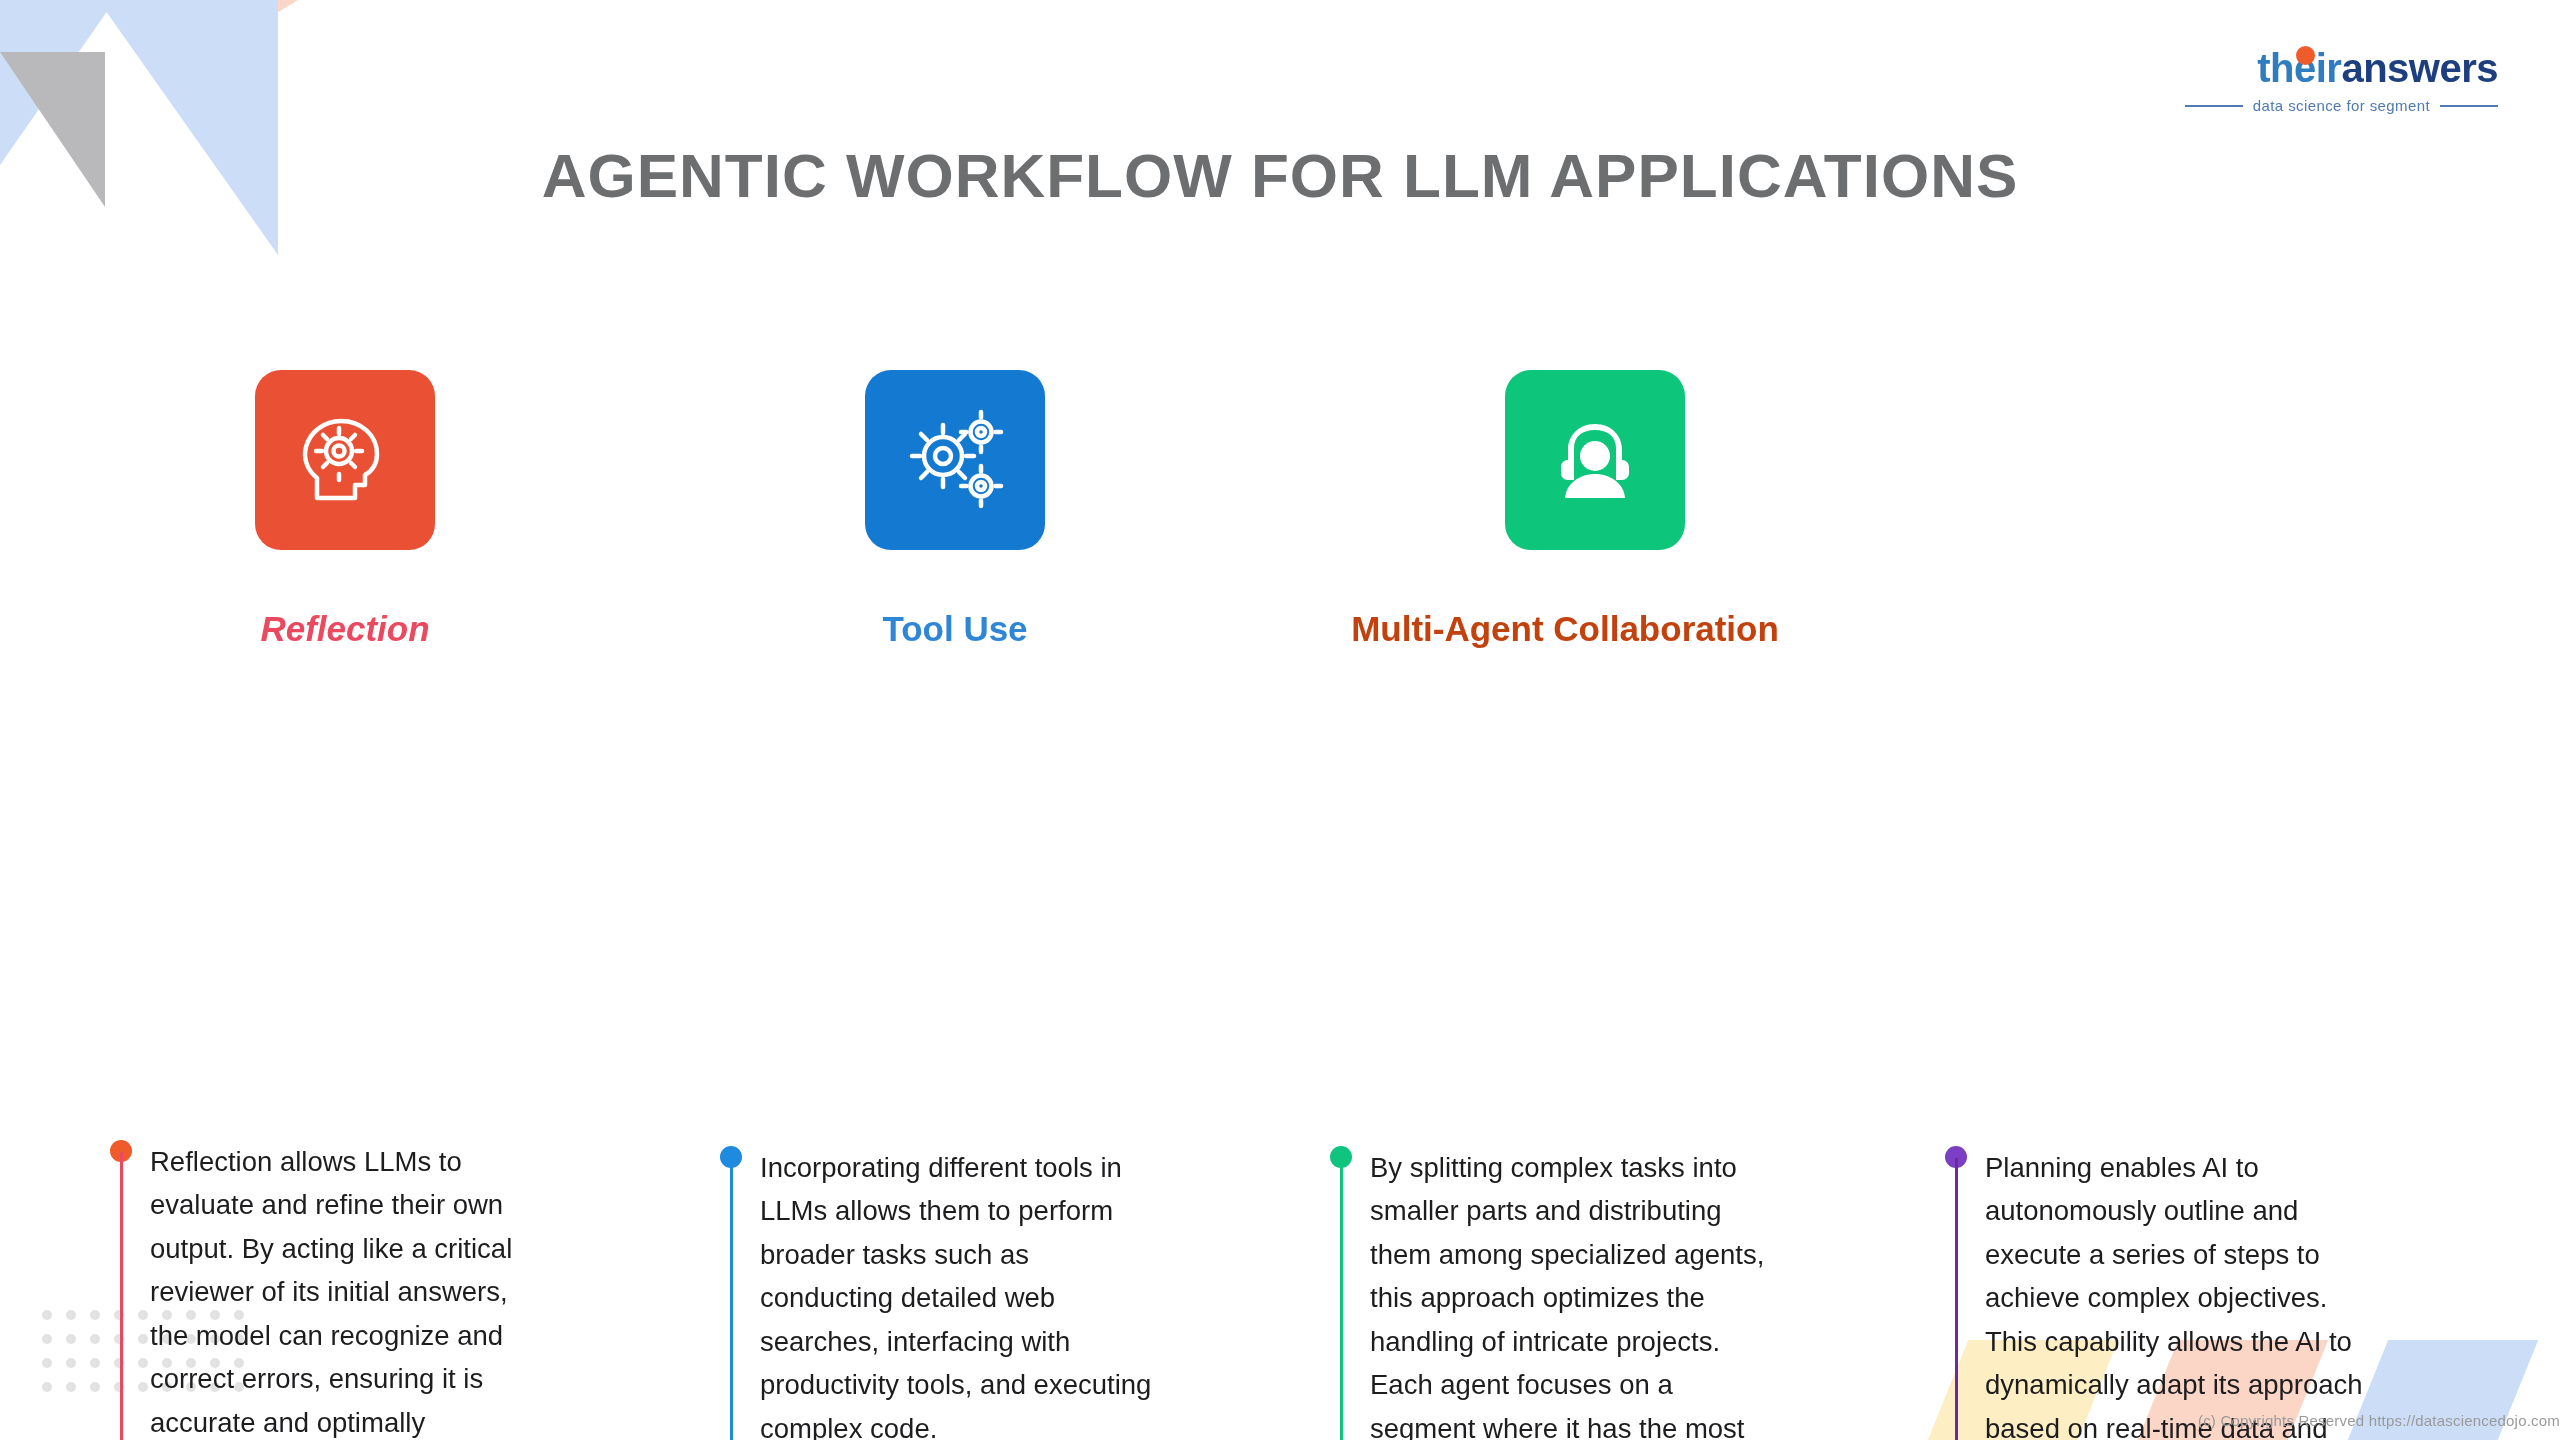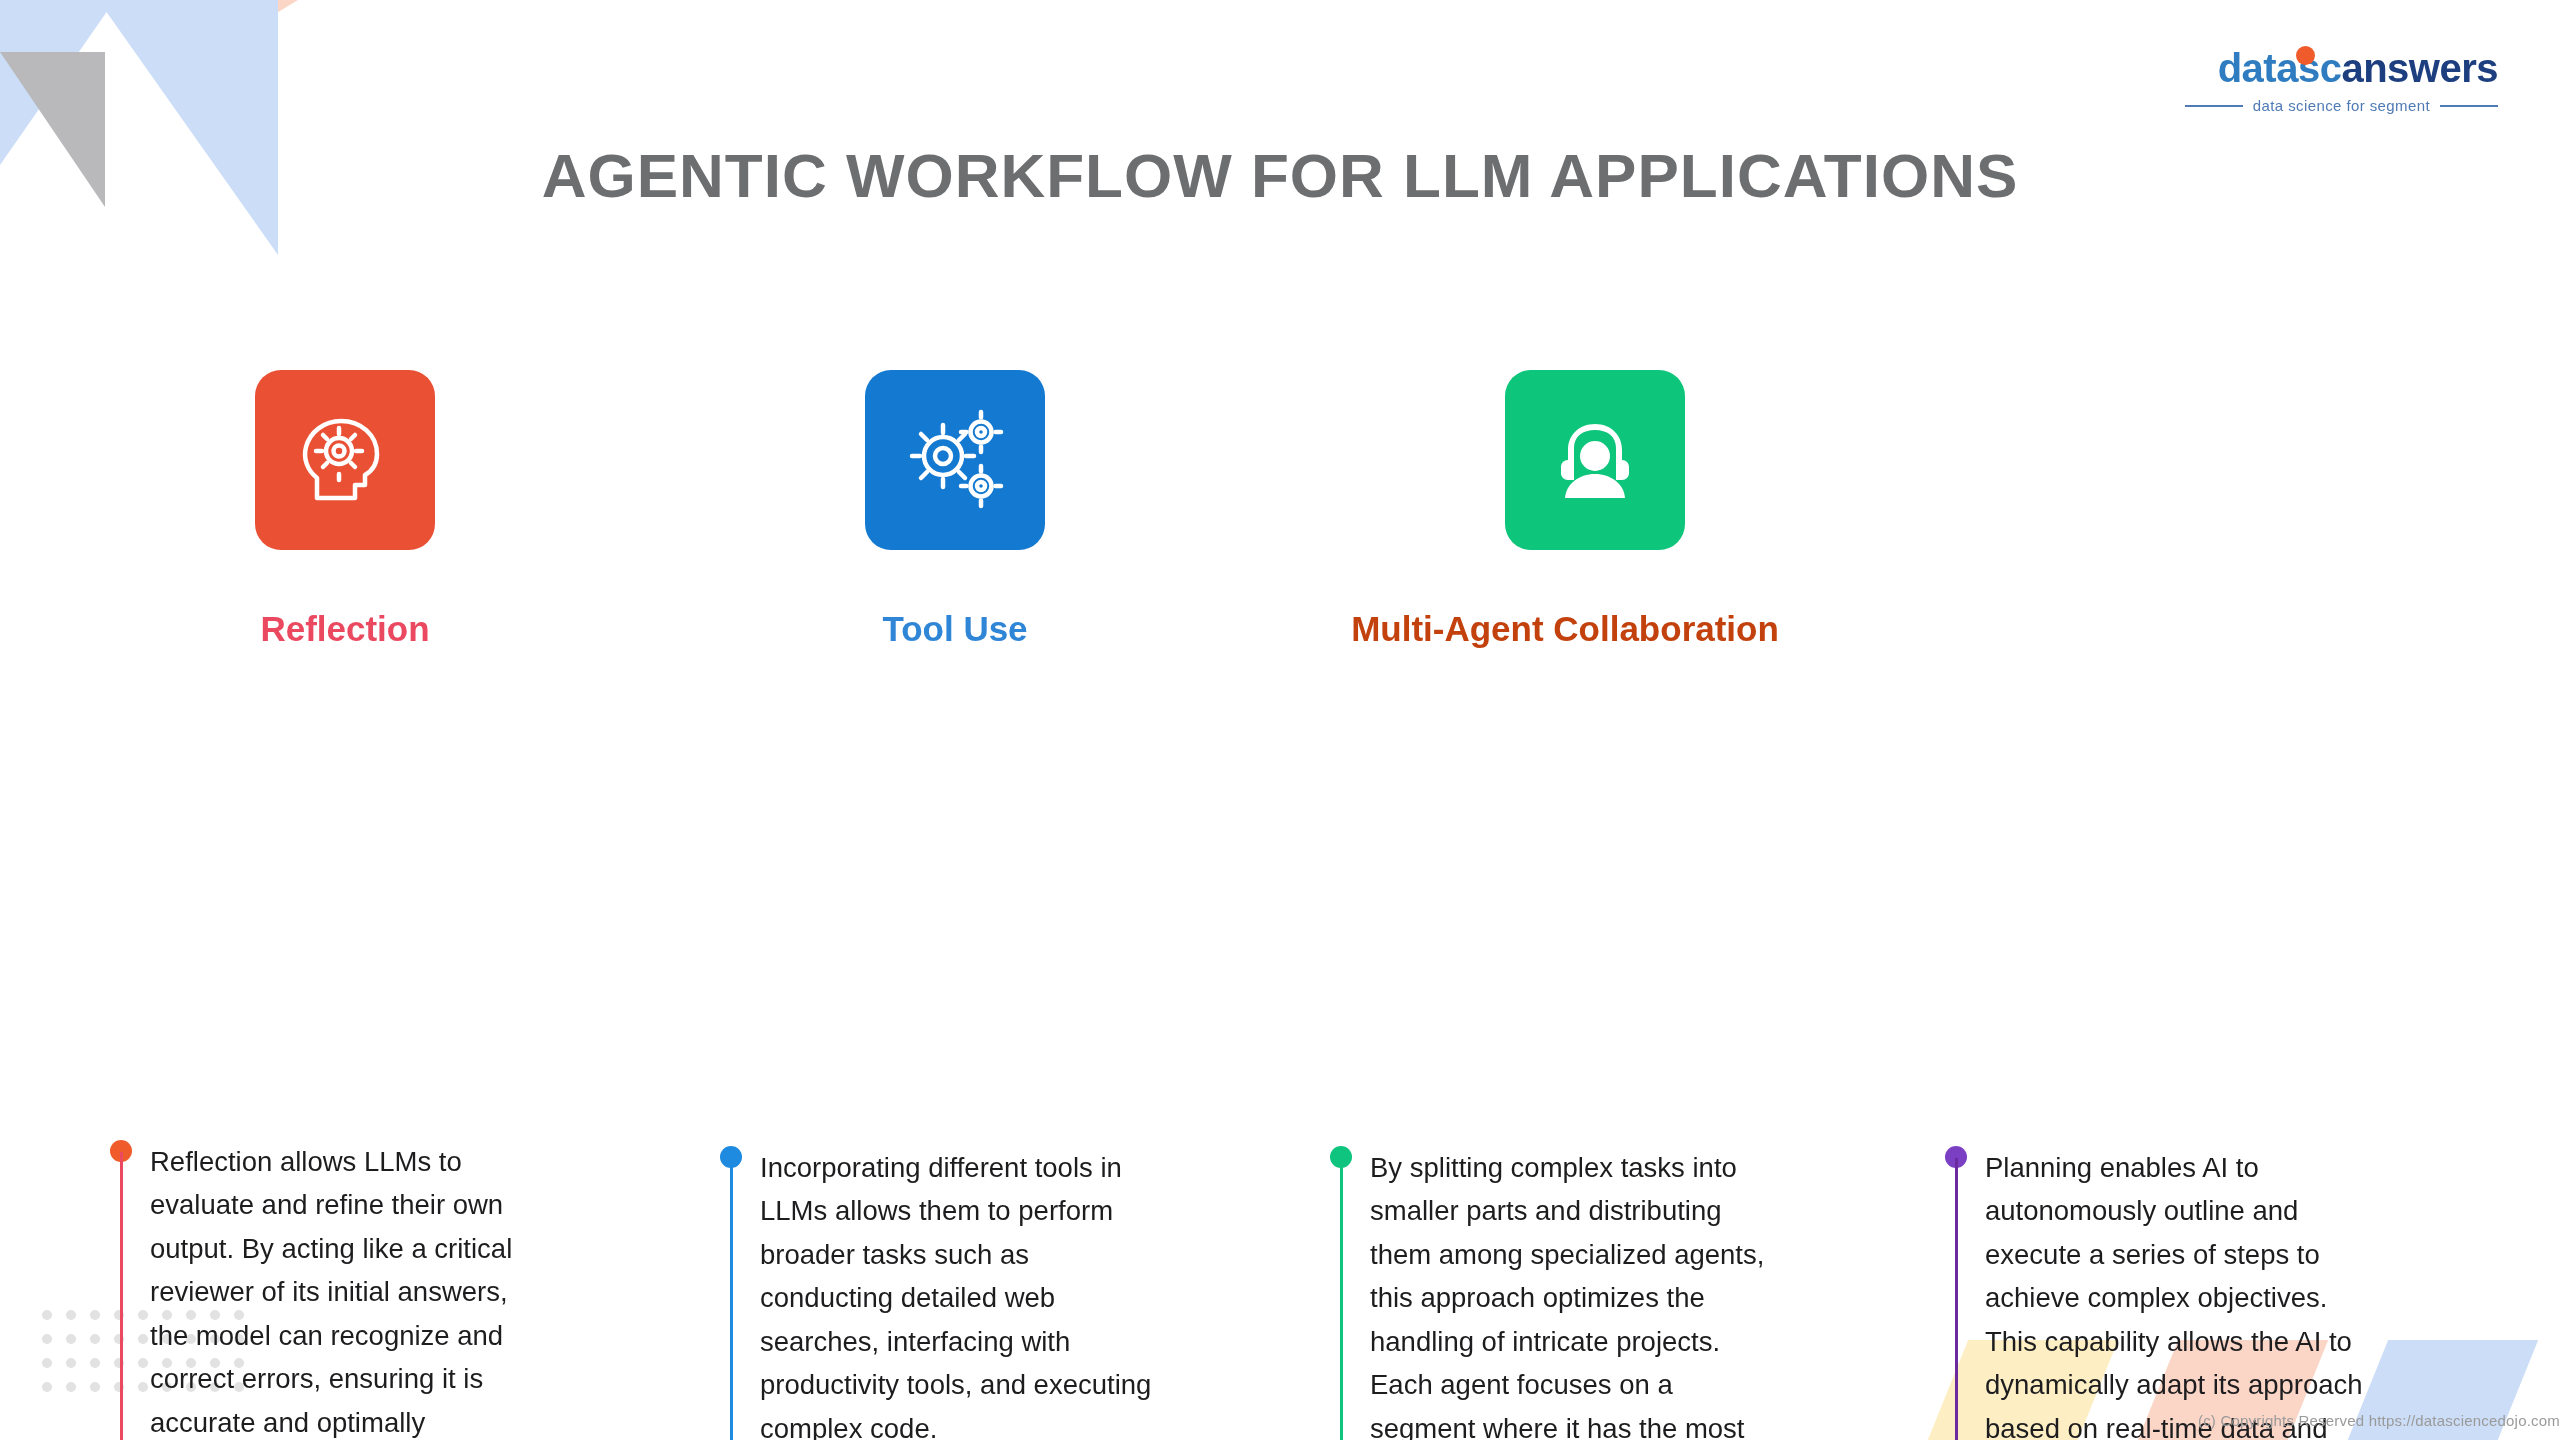--- a/index.html
+++ b/index.html
@@ -113,21 +113,21 @@
     top: 370px;
     left: 0;
     width: 2560px;
     height: 1000px;
   }
   .col {
     position: absolute;
     top: 0;
     width: 620px;
   }
-  .col.c0 { left: 70px; }
+  .col.c0 { left: 70px; font-style: italic; }
   .col.c1 { left: 680px; }
   .col.c2 { left: 1290px; }
   .col.c3 { left: 1900px; }
 
   .icon-box {
     width: 180px;
     height: 180px;
     border-radius: 26px;
     margin: 0 auto;
     display: flex;
@@ -248,21 +248,21 @@
       <i></i>
       <i></i>
   </div>
 
   <div class="para" style="left:1948px; background:#fdeec3;"></div>
   <div class="para" style="left:2158px; background:#fbd5c6;"></div>
   <div class="para" style="left:2368px; background:#ccddf7;"></div>
 
   <div class="logo">
     <div class="logo-text">
-      <span class="b1">datasc</span><span class="b2">answers</span>
+      <span class="b1">their</span><span class="b2">answers</span>
       <span class="logo-dot"></span>
     </div>
     <div class="logo-sub">
       <span class="rule"></span>
       <span>data science for segment</span>
       <span class="rule"></span>
     </div>
   </div>
 
   <h1 class="title">AGENTIC WORKFLOW FOR LLM APPLICATIONS</h1>

